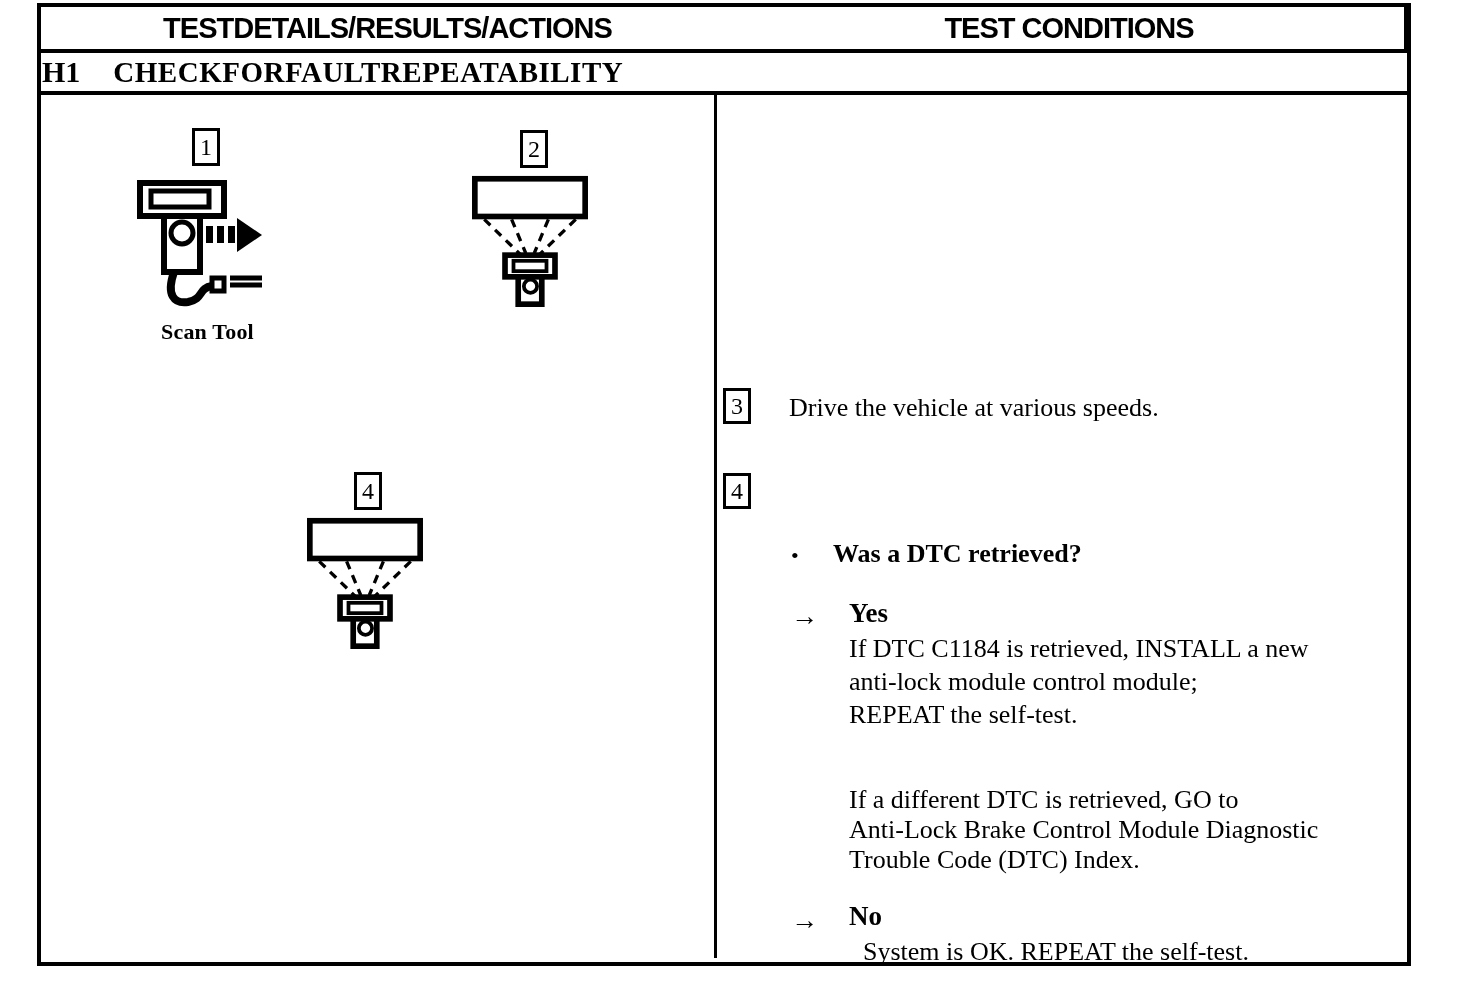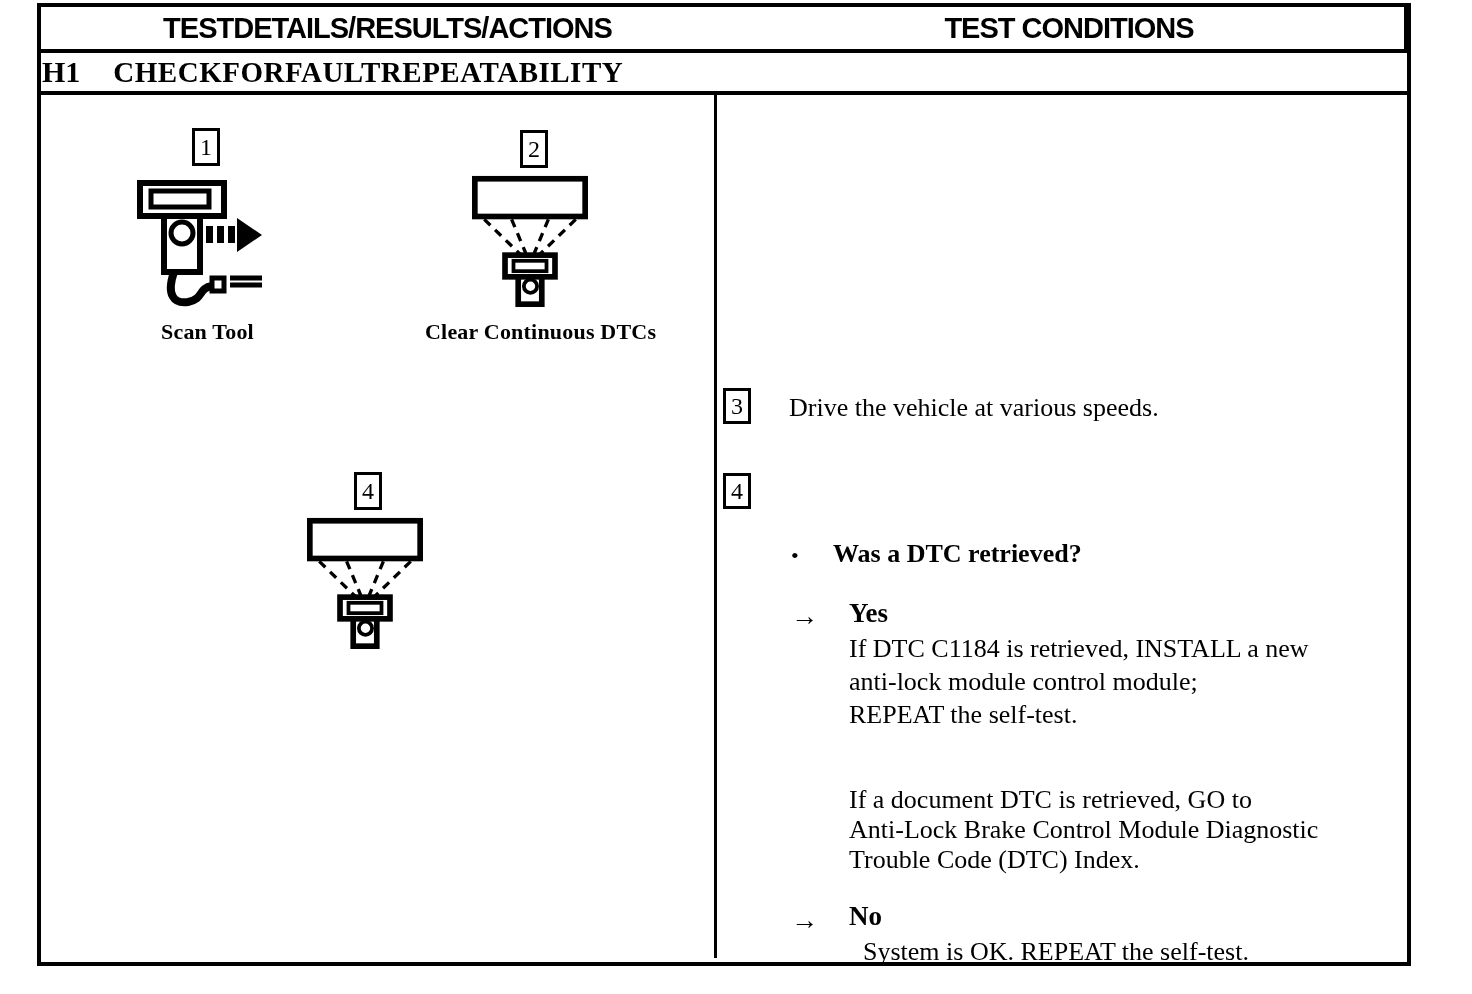--- a/index.html
+++ b/index.html
@@ -110,21 +110,20 @@
         <rect x="4" y="4" width="117" height="40" fill="#fff" stroke="#000" stroke-width="6"></rect>
         <line x1="14" y1="47" x2="52" y2="84" stroke="#000" stroke-width="3.5" stroke-dasharray="9,7"></line>
         <line x1="43" y1="47" x2="58" y2="83" stroke="#000" stroke-width="3.5" stroke-dasharray="9,7"></line>
         <line x1="82" y1="47" x2="67" y2="83" stroke="#000" stroke-width="3.5" stroke-dasharray="9,7"></line>
         <line x1="111" y1="47" x2="73" y2="84" stroke="#000" stroke-width="3.5" stroke-dasharray="9,7"></line>
         <rect x="36" y="85" width="53" height="23" fill="#fff" stroke="#000" stroke-width="6"></rect>
         <rect x="45" y="91" width="35" height="11" fill="#fff" stroke="#000" stroke-width="4"></rect>
         <rect x="50" y="108" width="25" height="29" fill="#fff" stroke="#000" stroke-width="6"></rect>
         <circle cx="63" cy="118" r="7" fill="#fff" stroke="#000" stroke-width="4"></circle>
       </svg>
-      <div class="abs figcap" style="left:384px; top:224px;">Clear Continuous DTCs</div>
 
       <div class="abs numbox" style="left:313px; top:377px;">
         <span>4</span>
       </div>
       <svg class="abs" style="left:263px; top:422px;" width="122" height="132" viewBox="0 0 125 140">
         <rect x="4" y="4" width="117" height="40" fill="#fff" stroke="#000" stroke-width="6"></rect>
         <line x1="14" y1="47" x2="52" y2="84" stroke="#000" stroke-width="3.5" stroke-dasharray="9,7"></line>
         <line x1="43" y1="47" x2="58" y2="83" stroke="#000" stroke-width="3.5" stroke-dasharray="9,7"></line>
         <line x1="82" y1="47" x2="67" y2="83" stroke="#000" stroke-width="3.5" stroke-dasharray="9,7"></line>
         <line x1="111" y1="47" x2="73" y2="84" stroke="#000" stroke-width="3.5" stroke-dasharray="9,7"></line>
@@ -147,21 +146,21 @@
       <div class="abs question" style="left:792px; top:444px;">Was a DTC retrieved?</div>
 
       <div class="abs arrow" style="left:750px; top:506px;">→</div>
       <div class="abs reslabel" style="left:808px; top:503px;">Yes</div>
       <div class="abs para lh33" style="left:808px; top:537px;">
         <div>If DTC C1184 is retrieved, INSTALL a new</div>
         <div>anti-lock module control module;</div>
         <div>REPEAT the self-test.</div>
       </div>
       <div class="abs para lh30" style="left:808px; top:690px;">
-        <div>If a document DTC is retrieved, GO to</div>
+        <div>If a different DTC is retrieved, GO to</div>
         <div>Anti-Lock Brake Control Module Diagnostic</div>
         <div>Trouble Code (DTC) Index.</div>
       </div>
 
       <div class="abs arrow" style="left:750px; top:810px;">→</div>
       <div class="abs reslabel" style="left:808px; top:806px;">No</div>
       <div class="abs para lh33" style="left:808px; top:840px;margin-left:14px;">
         <div>System is OK. REPEAT the self-test.</div>
       </div>
 

